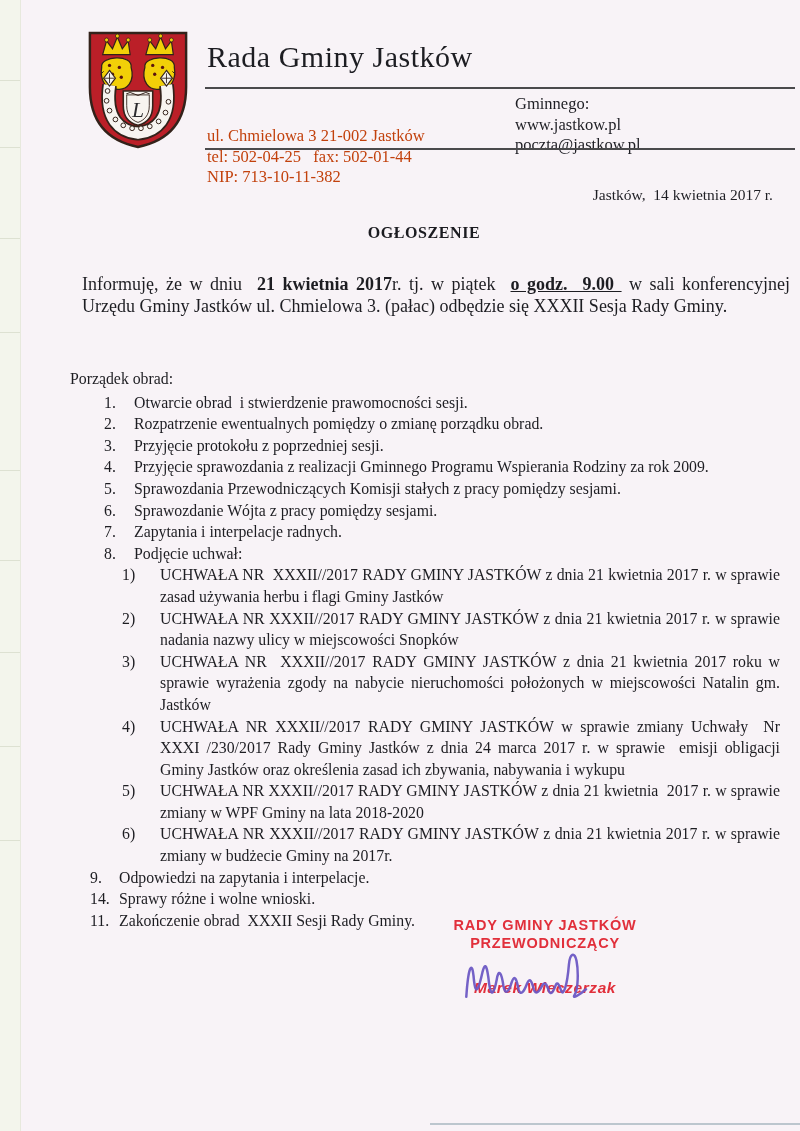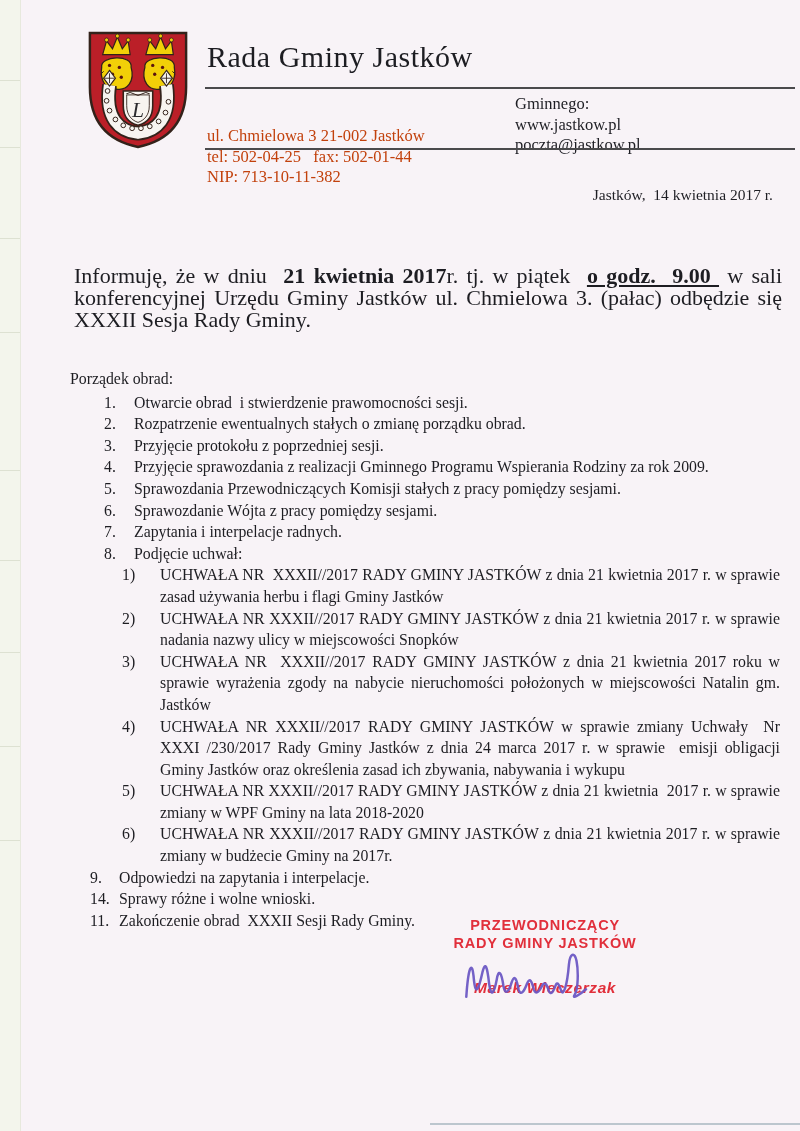--- a/index.html
+++ b/index.html
@@ -9,21 +9,21 @@
   .tick{position:absolute;left:0;width:20px;height:1px;background:#dde1d2;}
   .crest{position:absolute;left:84px;top:28px;width:108px;height:124px;}
   .org-title{position:absolute;left:207px;top:40px;font-size:30px;letter-spacing:0.5px;color:#1d1d22;text-align:center;}
   .rule{position:absolute;left:205px;width:590px;height:2px;background:#4a4a4c;}
   .rule-top{top:87px;}
   .rule-bottom{top:148px;height:2px;}
   .addr-col{position:absolute;left:207px;top:94px;font-size:16.5px;line-height:20.5px;color:#c2410c;margin-top:32px;}
   .net-col{position:absolute;left:515px;top:94px;font-size:16.5px;line-height:20.5px;color:#1e1e24;}
   .dateline{position:absolute;right:27px;top:186px;font-size:15.5px;color:#1e1e24;}
   .doc-title{position:absolute;left:70px;top:224px;width:708px;text-align:center;font-size:16px;font-weight:bold;letter-spacing:0.6px;color:#1b1b20;}
-  .intro{position:absolute;left:70px;top:261px;width:708px;margin:4px;font-size:22px;line-height:22px;text-align:justify;color:#1d1d22;}
+  .intro{position:absolute;left:70px;top:261px;width:708px;margin:12px;font-size:18px;line-height:22px;text-align:justify;color:#1d1d22;}
   .intro .b{font-weight:bold;}
   .intro .bu{font-weight:bold;text-decoration:underline;}
   .agenda{position:absolute;left:70px;top:322px;width:710px;font-size:15.8px;line-height:21.6px;color:#1d1d22;margin-top:46px;}
   .agenda-heading{margin:0 0 2px 0;}
   .agenda-row{display:flex;margin-left:34px;}
   .agenda-row .num{flex:0 0 30px;}
   .agenda-row .txt{flex:1;}
   .res-row{display:flex;margin-left:52px;}
   .res-row .rnum{flex:0 0 38px;}
   .res-row .rtxt{flex:1;text-align:justify;}
@@ -119,33 +119,34 @@
     <div>NIP: 713-10-11-382</div>
   </div>
   <div class="net-col">
     <div>Gminnego:</div>
     <div>www.jastkow.pl</div>
     <div>poczta@jastkow.pl</div>
   </div>
   <div class="rule rule-bottom"></div>
 
   <div class="dateline">Jastków,&nbsp; 14 kwietnia 2017 r.</div>
+  <div class="doc-title">OGŁOSZENIE</div>
 
   <p class="intro"><span>Informuję, że w dniu&nbsp; </span><span class="b">21 kwietnia 2017</span><span>r. tj. w piątek&nbsp; </span><span class="bu">o godz.&nbsp; 9.00&nbsp;</span><span> w sali konferencyjnej Urzędu Gminy Jastków ul. Chmielowa 3. (pałac) odbędzie się XXXII Sesja Rady Gminy.</span></p>
 
   <div class="agenda">
     <p class="agenda-heading">Porządek obrad:</p>
 
     <div class="agenda-row">
         <span class="num">1.</span>
         <span class="txt">Otwarcie obrad&nbsp; i stwierdzenie prawomocności sesji.</span>
       </div>
     <div class="agenda-row">
         <span class="num">2.</span>
-        <span class="txt">Rozpatrzenie ewentualnych stałych o zmianę porządku obrad.</span>
+        <span class="txt">Rozpatrzenie ewentualnych pomiędzy o zmianę porządku obrad.</span>
       </div>
     <div class="agenda-row">
         <span class="num">3.</span>
         <span class="txt">Przyjęcie protokołu z poprzedniej sesji.</span>
       </div>
     <div class="agenda-row">
         <span class="num">4.</span>
         <span class="txt">Przyjęcie sprawozdania z realizacji Gminnego Programu Wspierania Rodziny za rok 2009.</span>
       </div>
     <div class="agenda-row">
@@ -198,22 +199,22 @@
         <span class="num">14.</span>
         <span class="txt">Sprawy różne i wolne wnioski.</span>
       </div>
     <div class="tail-row">
         <span class="num">11.</span>
         <span class="txt">Zakończenie obrad&nbsp; XXXII Sesji Rady Gminy.</span>
       </div>
   </div>
 
   <div class="sig">
+    <div class="stamp-line">RADY GMINY JASTKÓW</div>
     <div class="stamp-line">PRZEWODNICZĄCY</div>
-    <div class="stamp-line">RADY GMINY JASTKÓW</div>
     <svg class="sig-scribble" viewBox="0 0 200 62" aria-hidden="true">
       <path d="M14,54 C16,24 20,12 22,36 C24,54 27,46 31,28 C34,16 36,22 38,40 C40,54 43,52 46,36 C48,24 51,28 53,42 C55,54 59,48 62,38 C65,30 67,36 69,46 C71,54 75,48 78,40 C81,33 83,38 85,46 C87,53 91,48 94,42 C97,37 99,42 101,48 C103,53 106,48 108,42 C110,37 112,42 114,48 C116,53 120,44 122,20 C123,8 128,6 130,16 C132,26 132,46 128,52 C125,57 133,52 140,46" fill="none" stroke="#6d59c4" stroke-width="2.6" stroke-linecap="round" opacity="0.95"></path>
     </svg>
     <div class="sig-name">Marek Wieczerzak</div>
   </div>
 
   <div class="bottom-line"></div>
 </div>
 
 </body></html>

